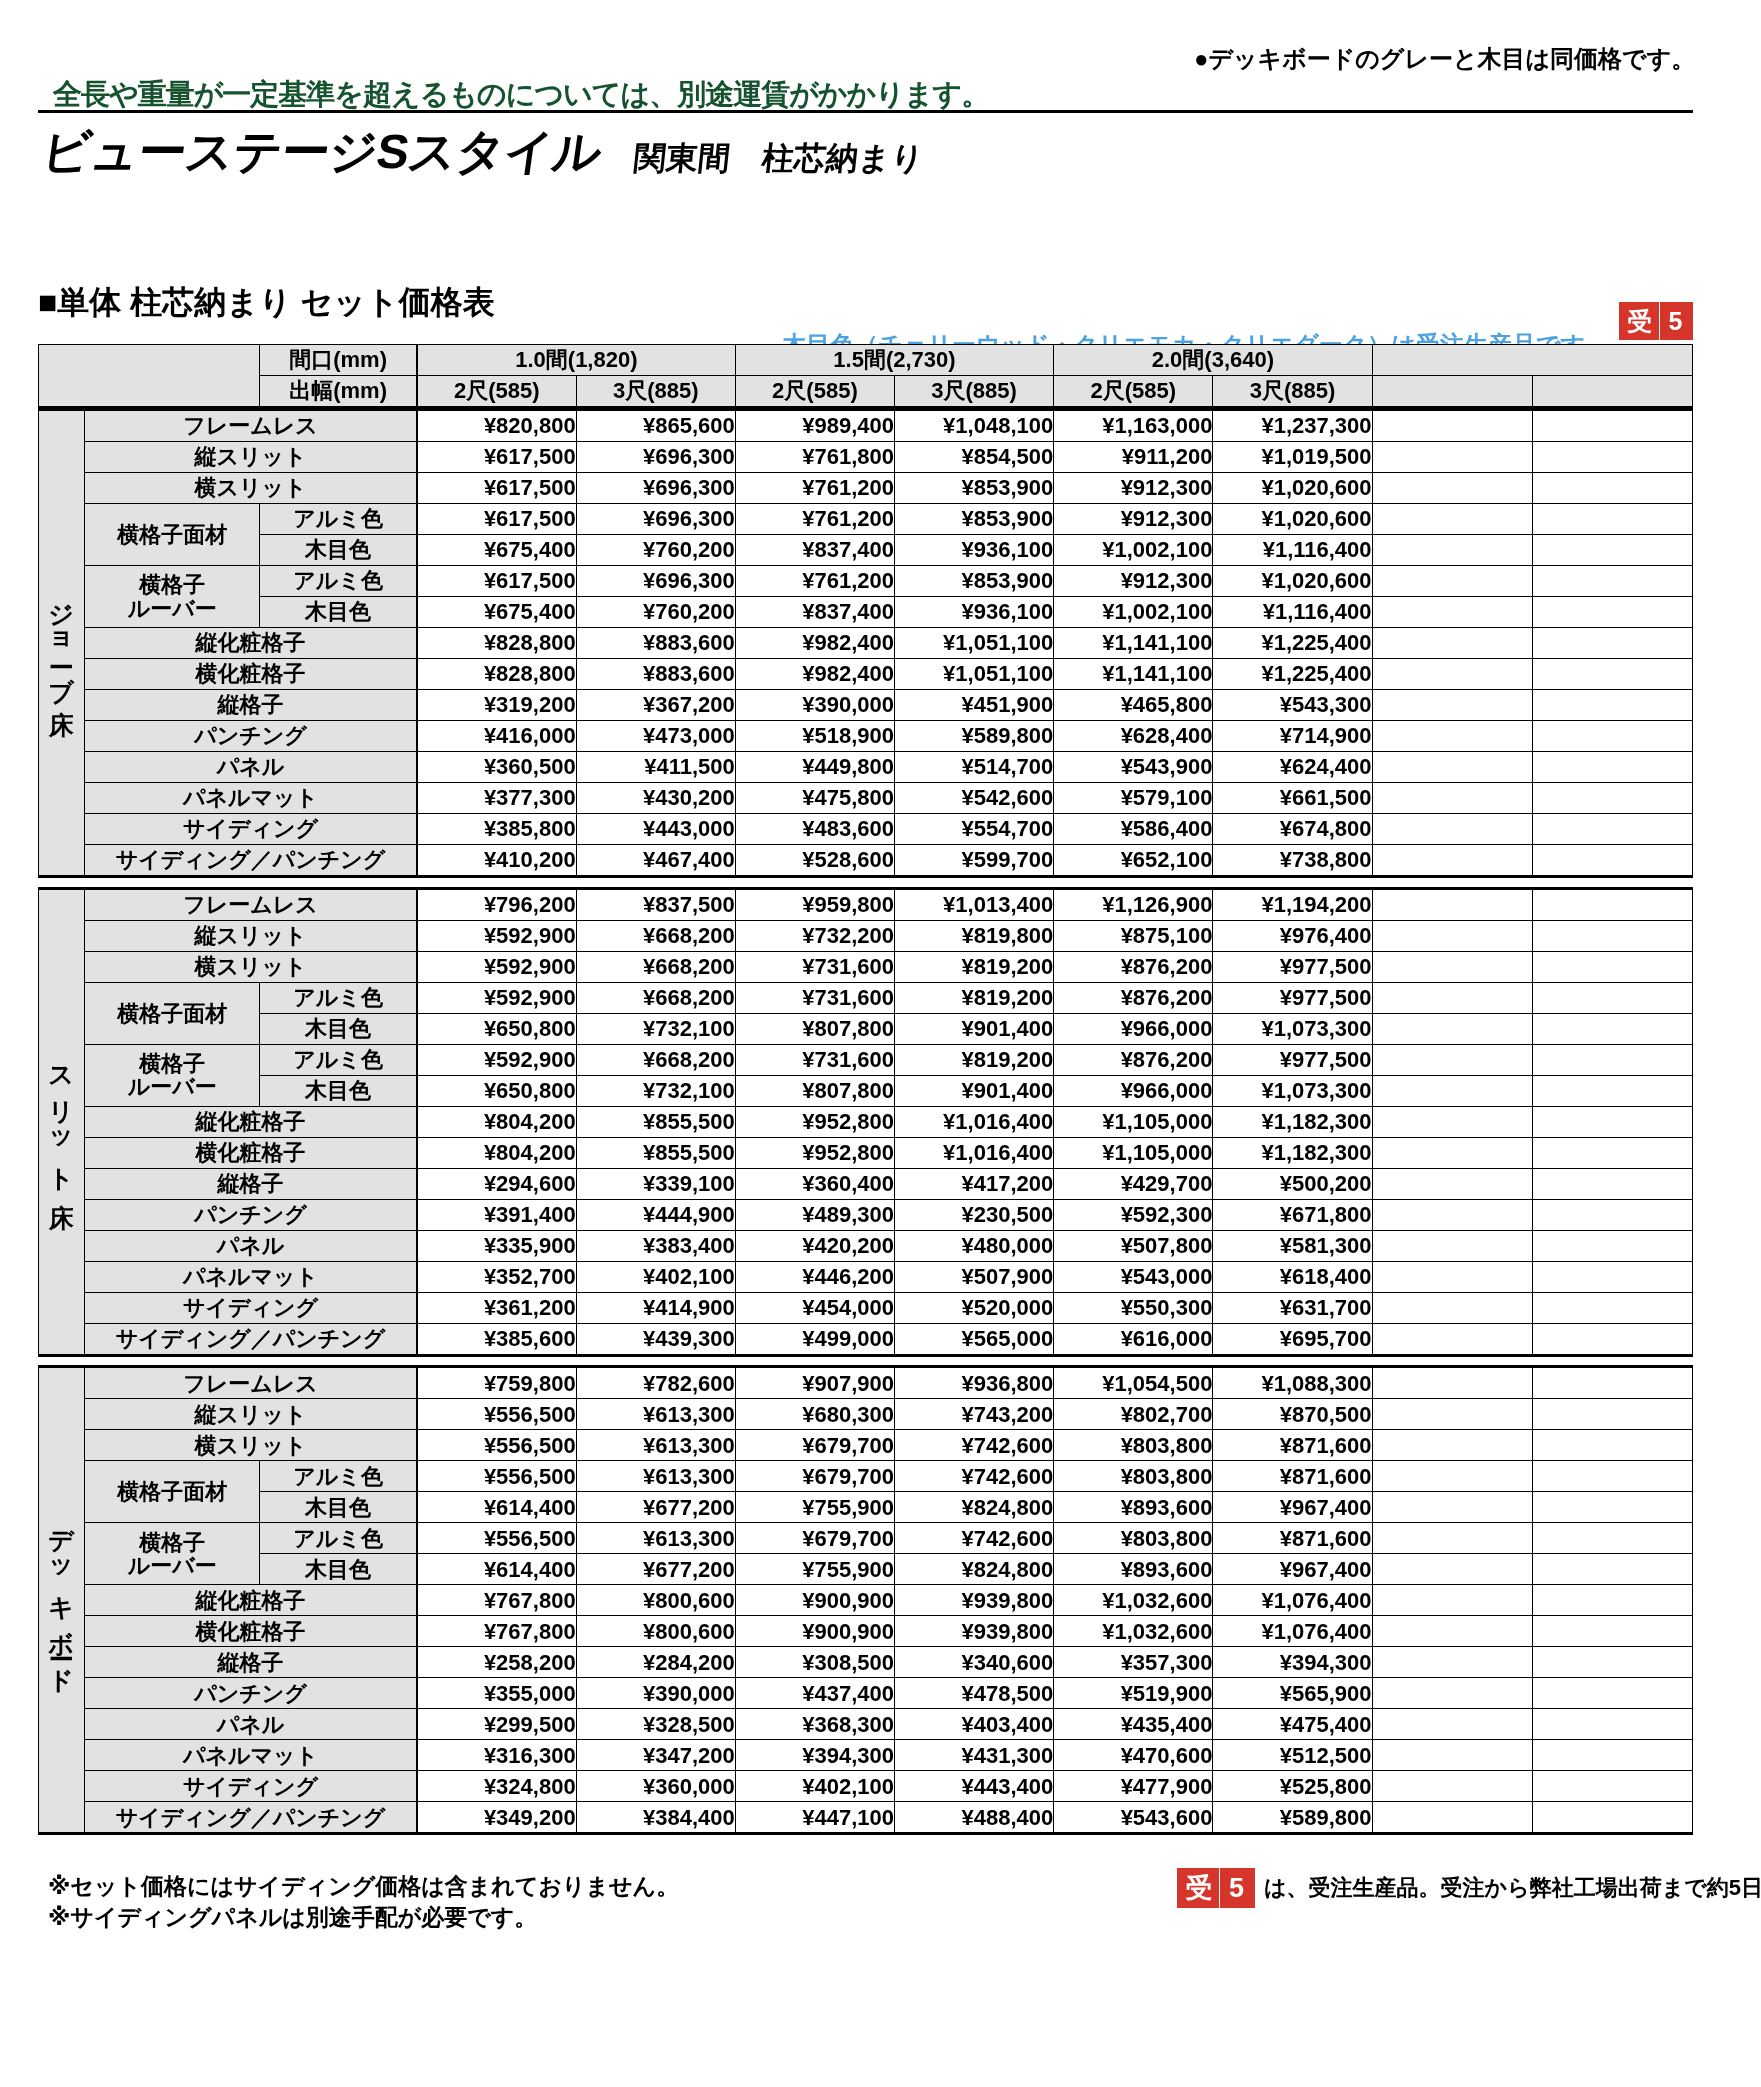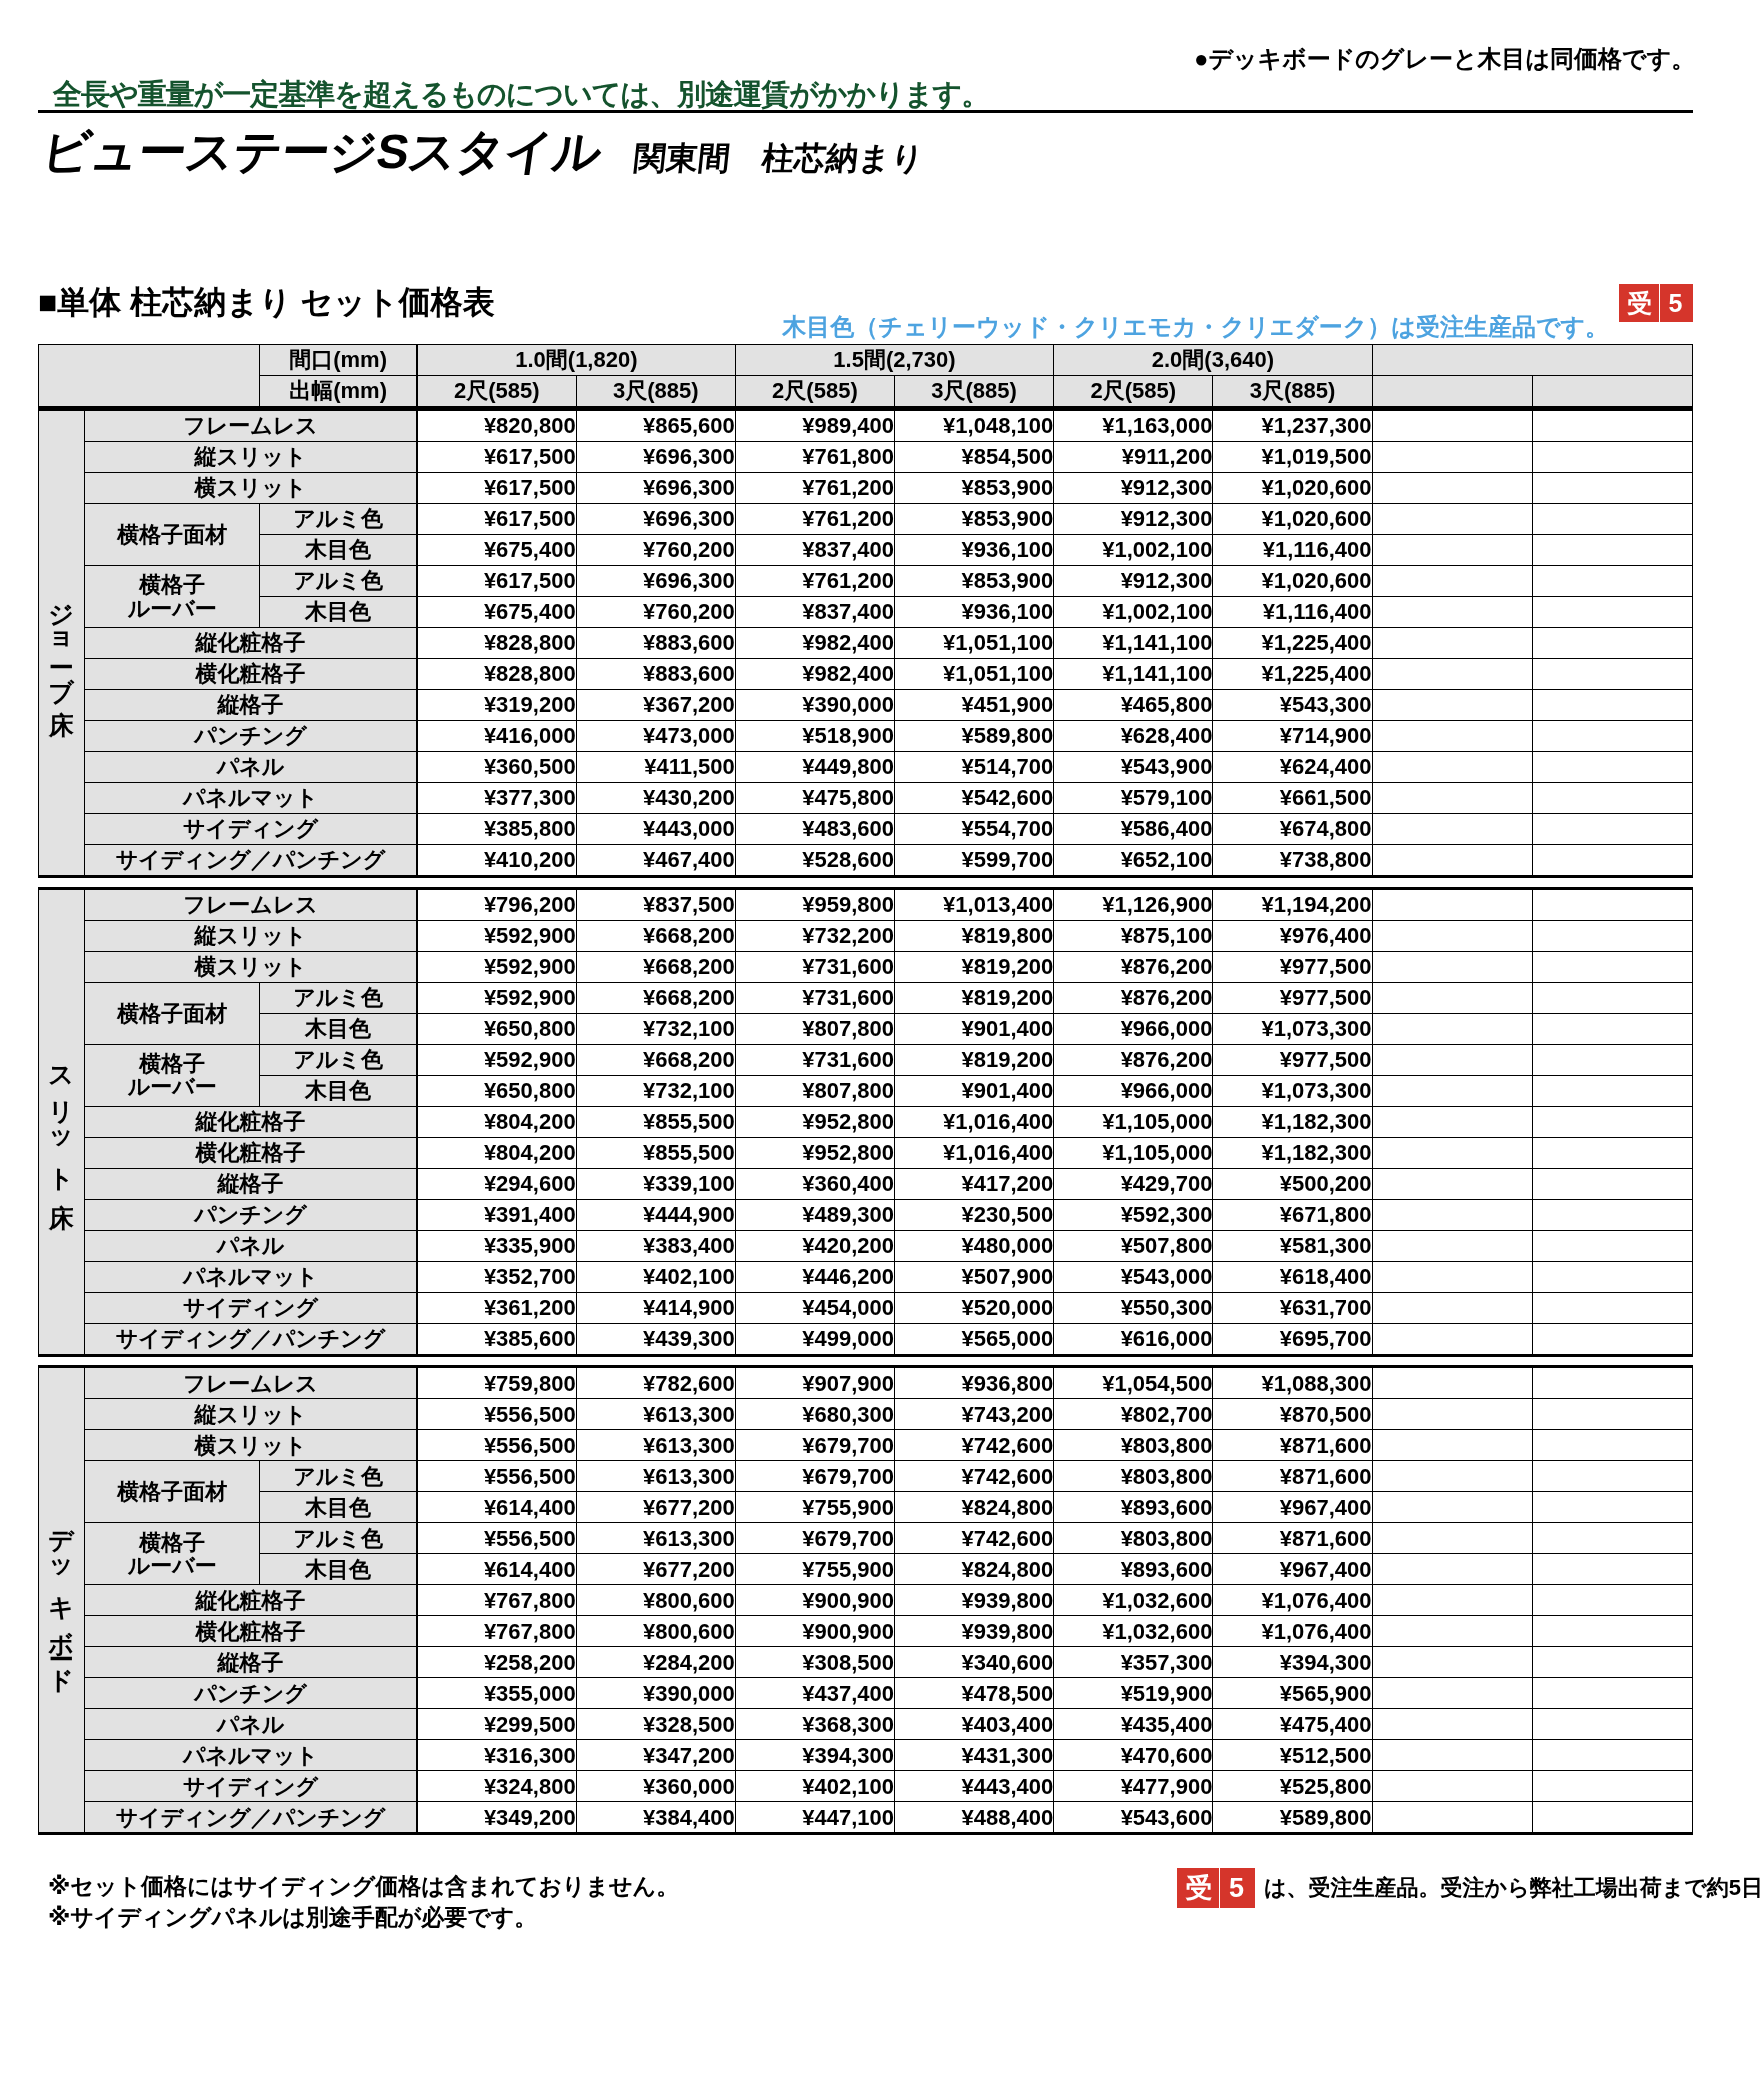--- a/index.html
+++ b/index.html
@@ -13,21 +13,21 @@
   .top-bullets { position:absolute; left:1194px; top:42px; font-size:24px; font-weight:bold;
                  line-height:33px; white-space:nowrap; }
   .rule { position:absolute; left:38px; top:110px; width:1655px; height:2.9px; background:#000; }
   .title-row { position:absolute; left:38px; top:117px; height:67px; display:flex; align-items:flex-end; }
   .title { font-size:48px; font-weight:bold; transform:skewX(-8deg); transform-origin:left bottom;
            white-space:nowrap; letter-spacing:-1px; }
   .subtitle { font-size:32px; font-weight:bold; transform:skewX(-6deg); margin-left:38px;
               padding-bottom:2.9px; white-space:nowrap; }
   
   .caption-row { position:absolute; left:38px; top:281px; width:1655px; height:44px;
-                 display:flex; align-items:center; justify-content:space-between; }
+                 display:flex; align-items:flex-start; justify-content:space-between; }
   .caption { font-size:32px; font-weight:bold; white-space:nowrap; }
   .caption-right { display:flex; align-items:center; gap:9.6px; }
   .wood-note { font-size:24px; font-weight:bold; color:#4da3e0; white-space:nowrap;margin-top:48px; }
   
   .badge { background:#d5352b; color:#fff; display:inline-flex; align-items:stretch;
            font-weight:bold; line-height:1; }
   .badge .k { padding:6.7px 6.7px 6.7px 8.6px; font-size:25px; display:flex; align-items:center; }
   .badge .n { padding:6.7px 10.6px 6.7px 8.6px; font-size:25px; border-left:1.9px solid #fff;
               display:flex; align-items:center; }
   .badge.big .k,.badge.big .n { font-size:27px; }

